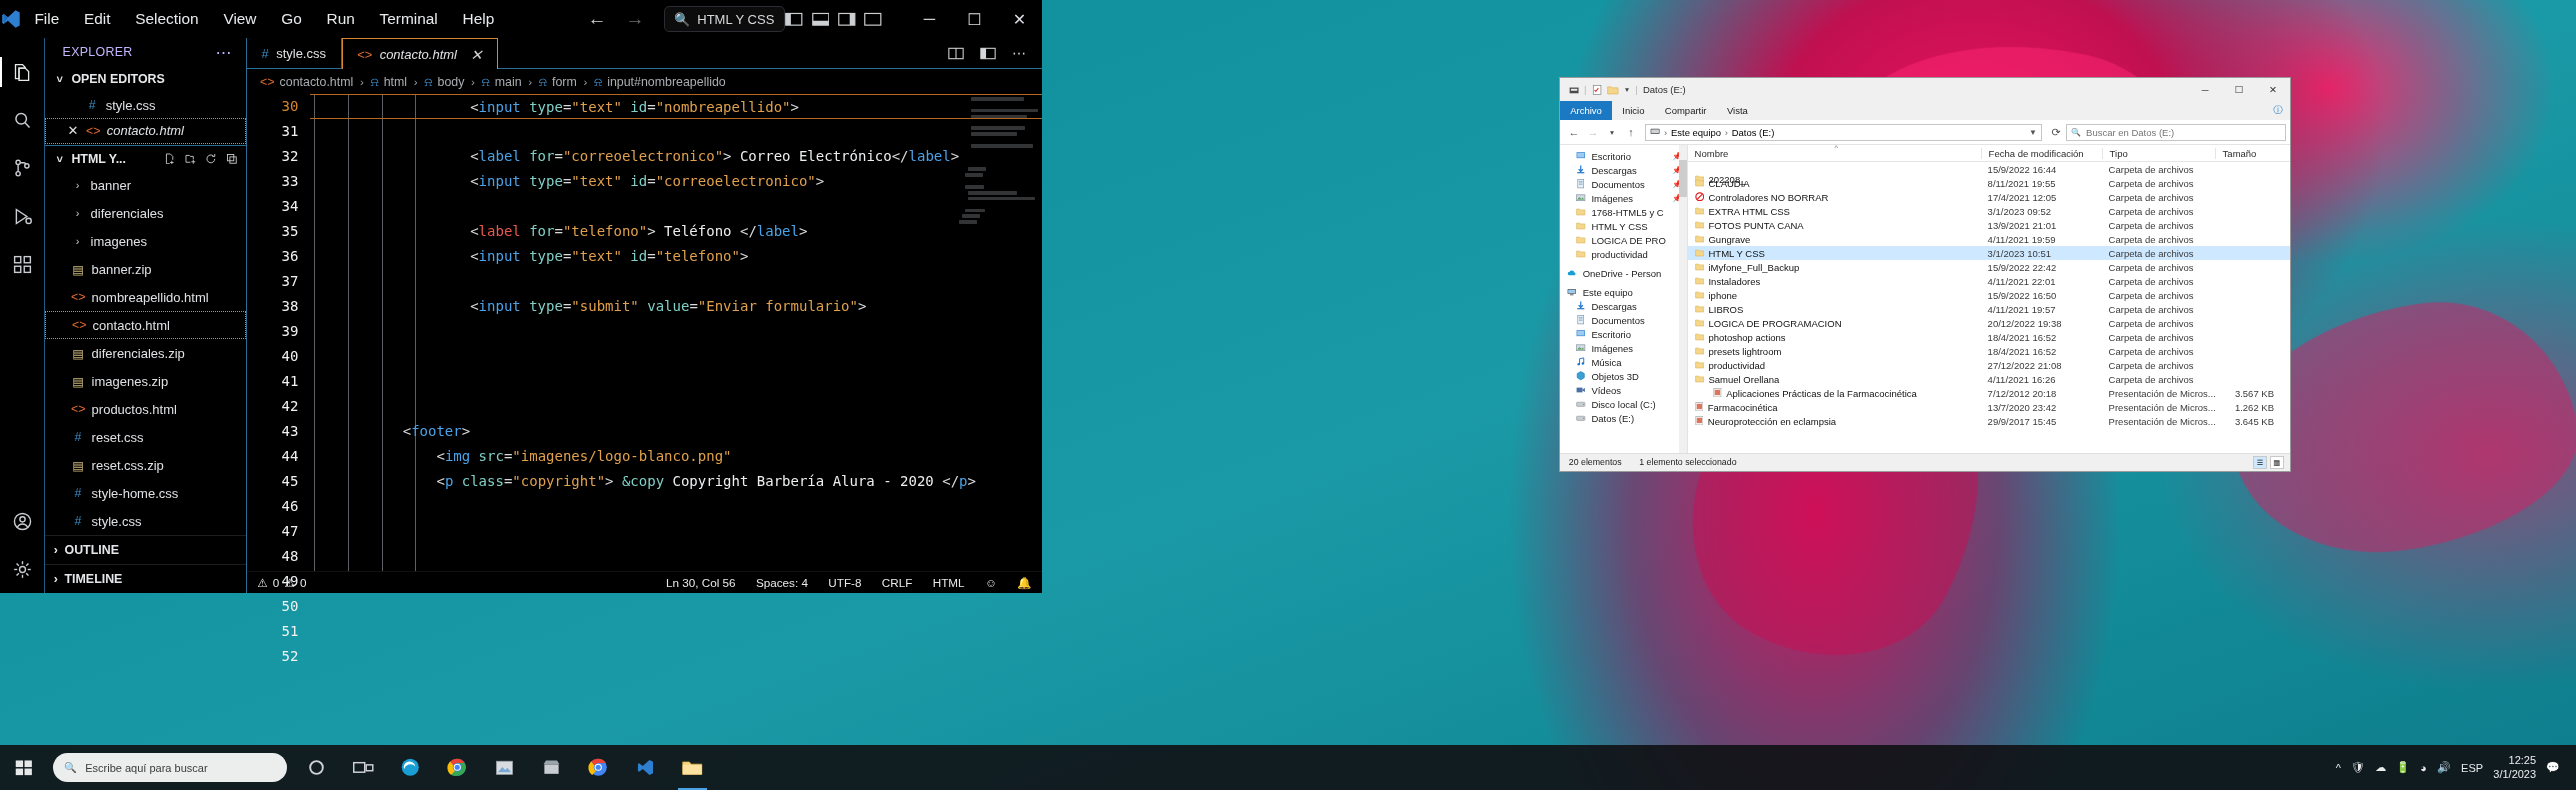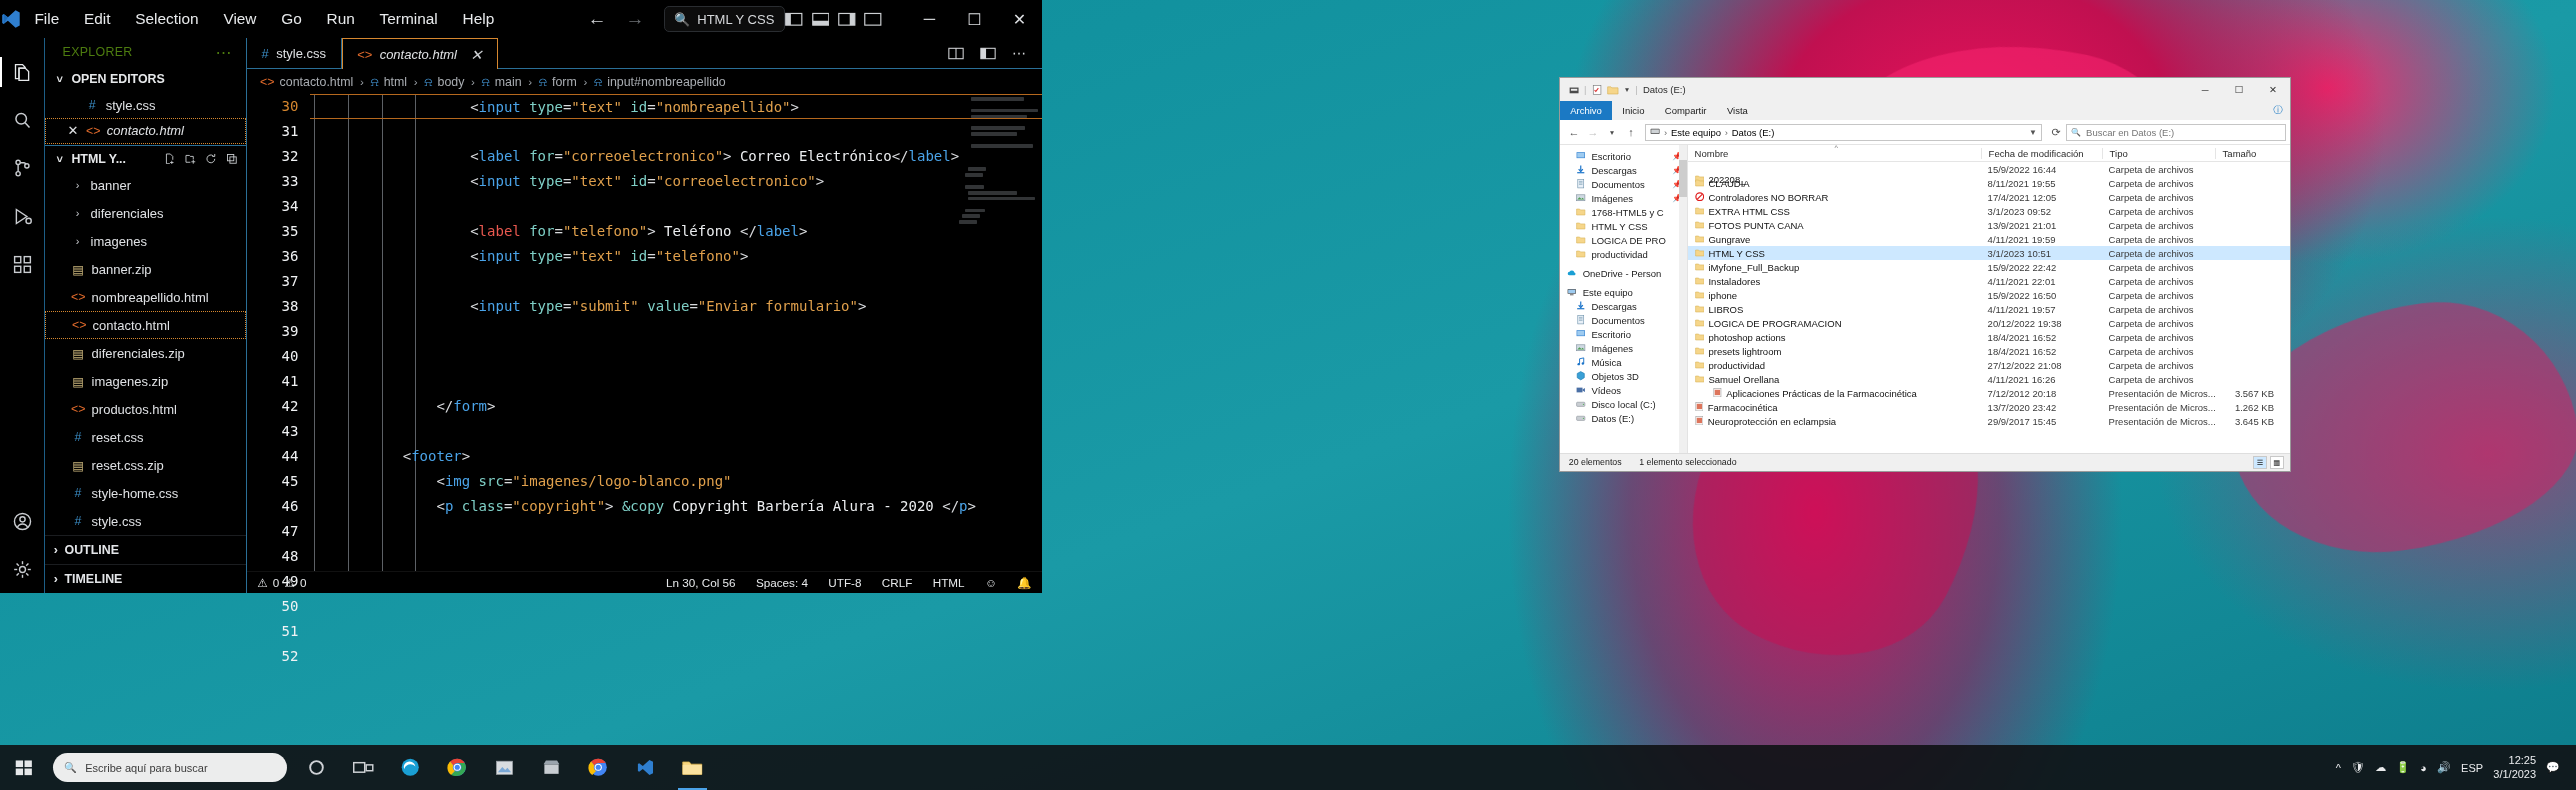--- a/index.html
+++ b/index.html
@@ -57,21 +57,21 @@
 
   .vs-activitybar{
     width:45px; background:#000; border-right:0.7px solid #1d5e86;
     display:flex; flex-direction:column; align-items:center; padding-top:10.2px; gap:0;
   }
   .ab-item{ width:45px; height:48px; display:flex; align-items:center; justify-content:center; position:relative; }
   .ab-item.sel::before{ content:""; position:absolute; left:0; top:8.8px; bottom:8.8px; width:2.2px; background:#fff; }
   .ab-bottom{ margin-top:auto; }
 
   .vs-sidebar{ width:202px; background:#000; border-right:0.7px solid #2a6f97; display:flex; flex-direction:column; font-size:13px; }
-  .sb-head{ height:31px; display:flex; align-items:center; padding:0 13px 0 17.6px; color:#4d7c0f; font-size:12.4px; letter-spacing:0.3px; }
+  .sb-head{ height:31px; display:flex; align-items:center; padding:0 13px 0 17.6px; color:#c4b5fd; font-size:12.4px; letter-spacing:0.3px; }
   .sb-head .dots{ margin-left:auto; font-size:16px; letter-spacing:1.5px; }
   .sb-section{ height:28px; display:flex; align-items:center; gap:5.9px; padding-left:8.8px; font-weight:bold; font-size:12.4px; color:#e6e8ea; }
   .sb-section .chev{ font-size:11px; width:11.7px; text-align:center; }
   .sb-section .grp-actions{ margin-left:auto; display:flex; gap:8.8px; padding-right:8.8px; font-size:11px; color:#cdd0d3; }
   .sb-row{ height:28px; display:flex; align-items:center; gap:6.6px; font-size:13px; color:#dfe1e4; padding-left:26px; }
   .sb-row.openeditor{ padding-left:20.5px; }
   .sb-row.selected{ border:0.7px dotted #d6872f; }
   .sb-row .ficon{ width:14px; text-align:center; font-size:12.4px; }
   .sb-row .chev{ width:13px; text-align:center; font-size:11px; color:#c9ccd0; }
   .sb-row .fname{ font-size:13px; }
@@ -497,21 +497,20 @@
               <div class="codeline"><span>                   </span><span class="tk-br">&lt;</span><span class="tk-tag">label</span><span class="tk-txt"> </span><span class="tk-attr">for</span><span class="tk-br">=</span><span class="tk-str">"correoelectronico"</span><span class="tk-br">&gt;</span><span class="tk-txt"> Correo Electrónico</span><span class="tk-br">&lt;/</span><span class="tk-tag">label</span><span class="tk-br">&gt;</span></div>
               <div class="codeline"><span>                   </span><span class="tk-br">&lt;</span><span class="tk-tag">input</span><span class="tk-txt"> </span><span class="tk-attr">type</span><span class="tk-br">=</span><span class="tk-str">"text"</span><span class="tk-txt"> </span><span class="tk-attr">id</span><span class="tk-br">=</span><span class="tk-str">"correoelectronico"</span><span class="tk-br">&gt;</span></div>
               <div class="codeline"><span>                   </span></div>
               <div class="codeline"><span>                   </span><span class="tk-br">&lt;</span><span class="tk-tag2">label</span><span class="tk-txt"> </span><span class="tk-attr">for</span><span class="tk-br">=</span><span class="tk-str">"telefono"</span><span class="tk-br">&gt;</span><span class="tk-txt"> Teléfono </span><span class="tk-br">&lt;/</span><span class="tk-tag">label</span><span class="tk-br">&gt;</span></div>
               <div class="codeline"><span>                   </span><span class="tk-br">&lt;</span><span class="tk-tag">input</span><span class="tk-txt"> </span><span class="tk-attr">type</span><span class="tk-br">=</span><span class="tk-str">"text"</span><span class="tk-txt"> </span><span class="tk-attr">id</span><span class="tk-br">=</span><span class="tk-str">"telefono"</span><span class="tk-br">&gt;</span></div>
               <div class="codeline"><span>                   </span></div>
               <div class="codeline"><span>                   </span><span class="tk-br">&lt;</span><span class="tk-tag">input</span><span class="tk-txt"> </span><span class="tk-attr">type</span><span class="tk-br">=</span><span class="tk-str">"submit"</span><span class="tk-txt"> </span><span class="tk-attr">value</span><span class="tk-br">=</span><span class="tk-str">"Enviar formulario"</span><span class="tk-br">&gt;</span></div>
               <div class="codeline"><span>                   </span></div>
               <div class="codeline"><span>               </span></div>
               <div class="codeline"><span>               </span></div>
-              <div class="codeline"><span>               </span><span class="tk-br">&lt;/</span><span class="tk-tag">form</span><span class="tk-br">&gt;</span></div>
               <div class="codeline"><span>           </span></div>
               <div class="codeline"><span>           </span><span class="tk-br">&lt;</span><span class="tk-tag">footer</span><span class="tk-br">&gt;</span></div>
               <div class="codeline"><span>               </span><span class="tk-br">&lt;</span><span class="tk-tag">img</span><span class="tk-txt"> </span><span class="tk-attr">src</span><span class="tk-br">=</span><span class="tk-str">"imagenes/logo-blanco.png"</span></div>
               <div class="codeline"><span>               </span><span class="tk-br">&lt;</span><span class="tk-tag">p</span><span class="tk-txt"> </span><span class="tk-attr">class</span><span class="tk-br">=</span><span class="tk-str">"copyright"</span><span class="tk-br">&gt; </span><span class="tk-ent">&amp;copy</span><span class="tk-txt"> Copyright Barbería Alura - 2020 </span><span class="tk-br">&lt;/</span><span class="tk-tag">p</span><span class="tk-br">&gt;</span></div>
               <div class="codeline"><span>           </span></div>
               <div class="codeline"></div>
             </div>
           <div class="minimap" id="minimap">
               <div class="mm-ln" style="width: 53px; margin-left: 11.7px;"></div>
               <div class="mm-ln" style="width: 0px; margin-left: 11.7px;"></div>

